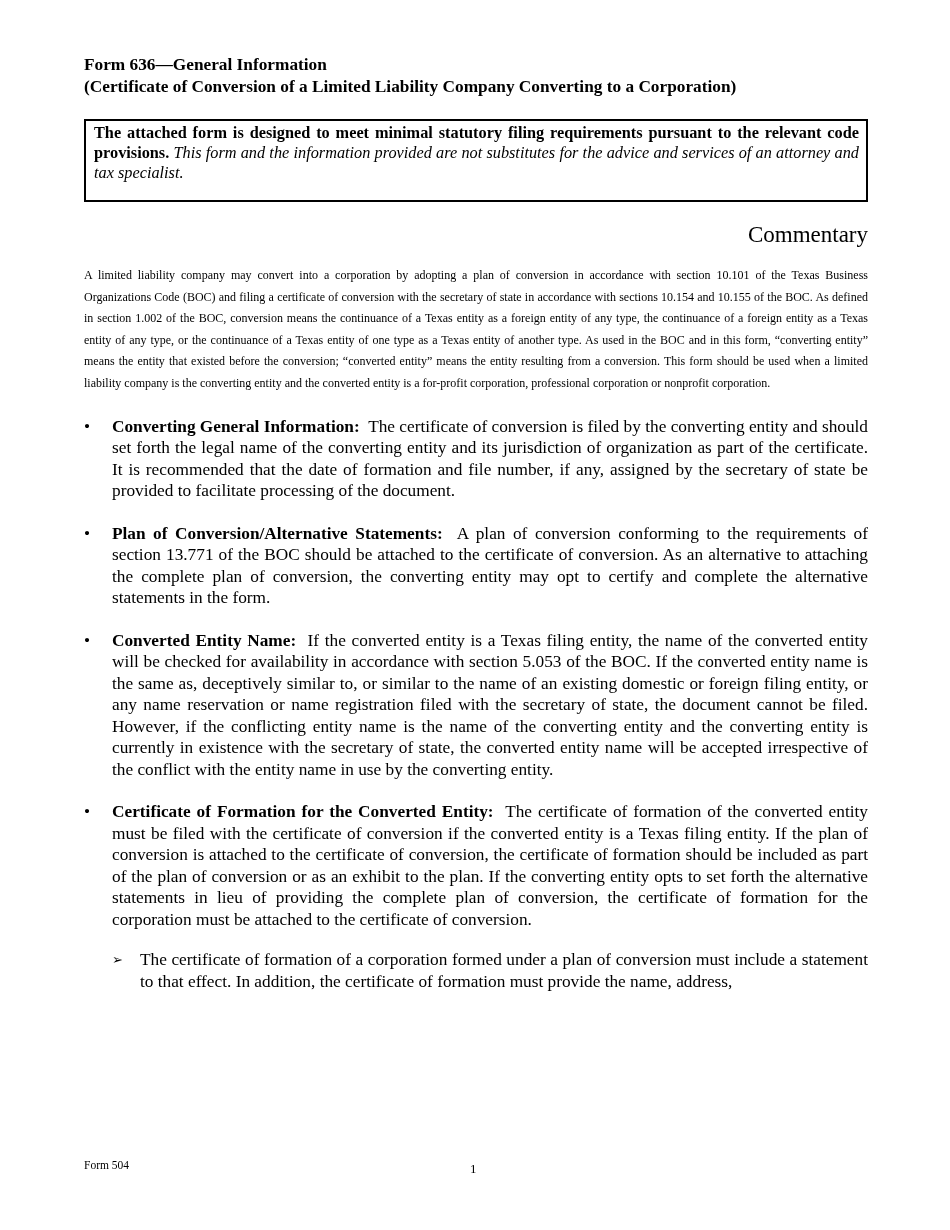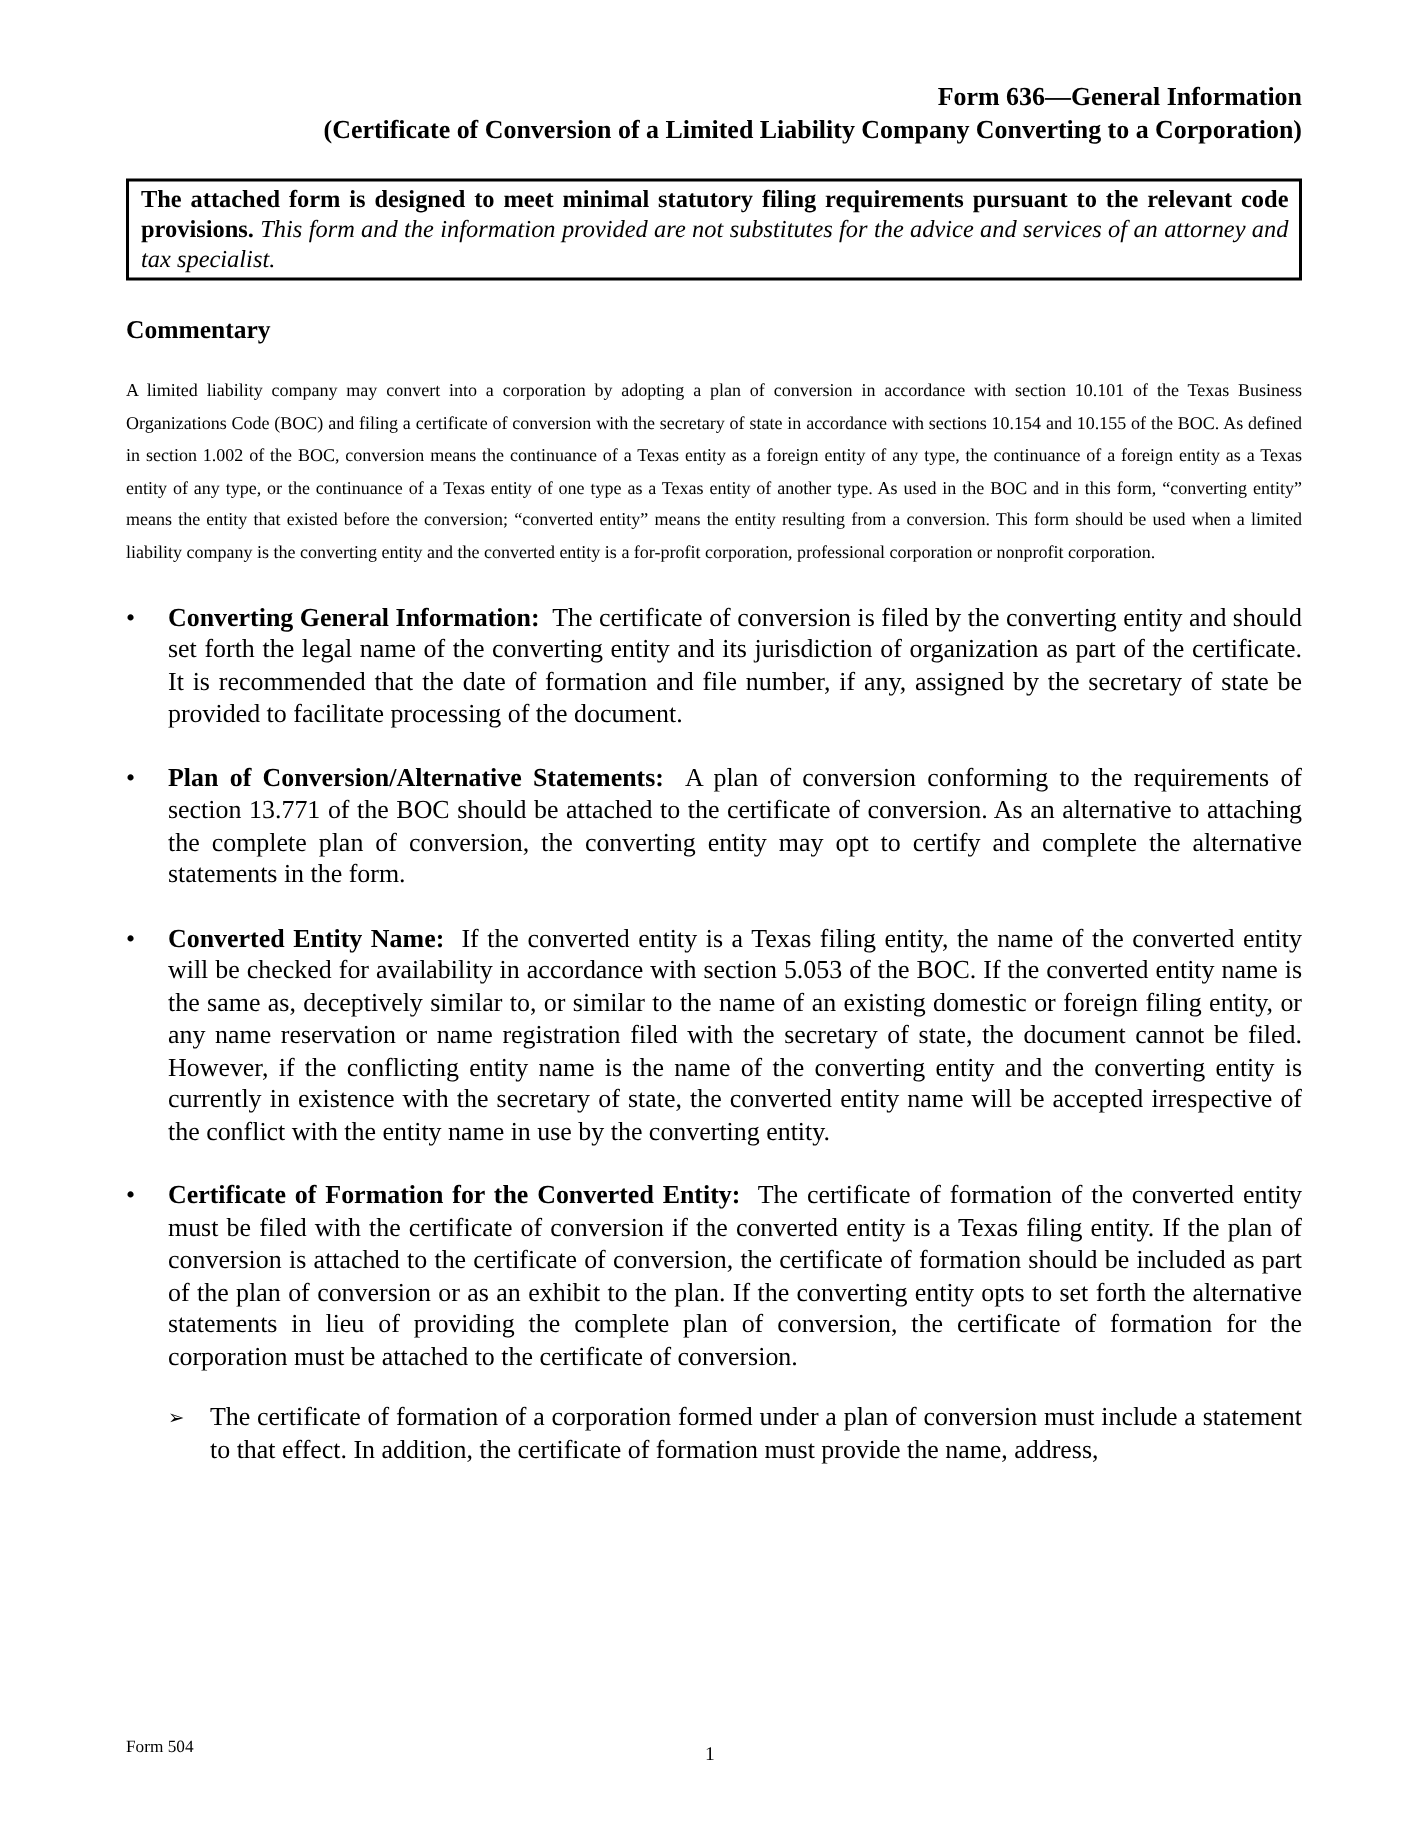--- a/index.html
+++ b/index.html
@@ -1,24 +1,24 @@
 <!DOCTYPE html>
 <html><head>
   <meta charset="utf-8">
   <style>
     html, body { margin: 0; padding: 0; background: #ffffff; }
     body { width: 950px; height: 1230px; position: relative; overflow: hidden;
            font-family: "Liberation Serif", "DejaVu Serif", serif; color: #000; }
     .page { position: absolute; left: 84px; top: 54px; width: 784px; }
-    .title { text-align: right; font-weight: bold; font-size: 17.3px; line-height: 22px; margin: 0; font-family: Liberation Serif, serif; }
-    .notice { margin-top: 21px; border: 2px solid #000; padding: 2px 7px 2px 8px;
+    .title { text-align: left; font-weight: bold; font-size: 17.3px; line-height: 22px; margin: 0; font-family: Liberation Serif, serif; }
+    .notice { margin-top: 21px; border: 2px solid #000; padding: 2px 7px 17px 8px;
               font-size: 16.3px; line-height: 20px; text-align: justify; }
     .notice b { font-weight: bold; }
     .notice i { font-style: italic; }
-    .heading { text-align: left; font-weight: bold; font-size: 17px; line-height: 22px; margin: 0; }
+    .heading { text-align: right; font-weight: normal; font-size: 23px; line-height: 22px; margin: 0; }
     .heading.commentary { margin-top: 22px; }
     .para { font-size: 12px; line-height: 21.6px; text-align: justify; margin: 19px 0 0 0; }
     .heading.instr { margin-top: 19px; }
     ul.bullets { list-style: none; margin: 21px 0 0 0; padding: 0; }
     ul.bullets > li { position: relative; padding-left: 28px; font-size: 17.3px; line-height: 21.5px;
                       text-align: justify; margin-bottom: 21px; }
     .bullet-mark { position: absolute; left: 0; top: 0; width: 10px; }
     .bullet-label { font-weight: bold; }
     .sub { position: relative; padding-left: 56px; font-size: 17.3px; line-height: 21.5px; text-align: justify; margin-top: -2px; }
     .sub-mark { position: absolute; left: 28px; top: 0; font-size: 13px; }

